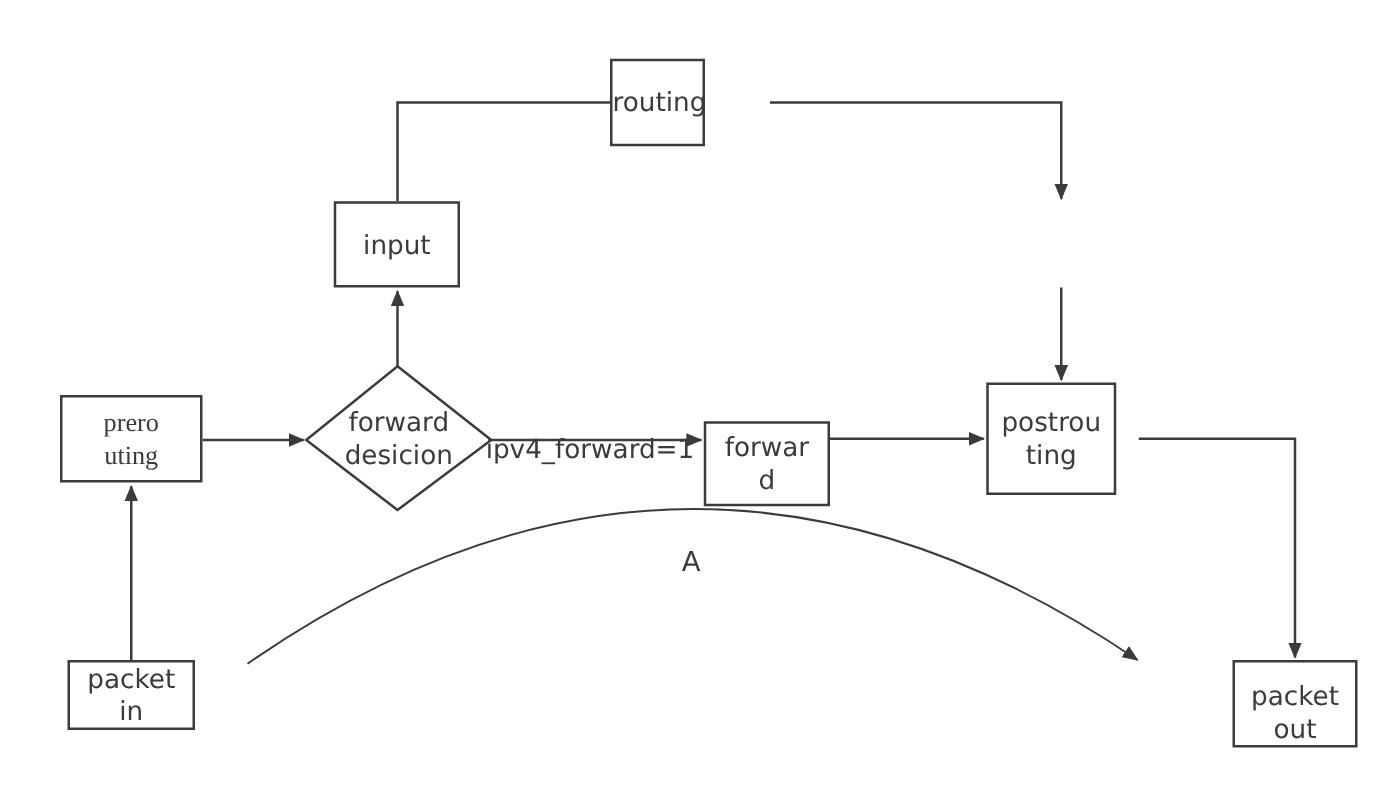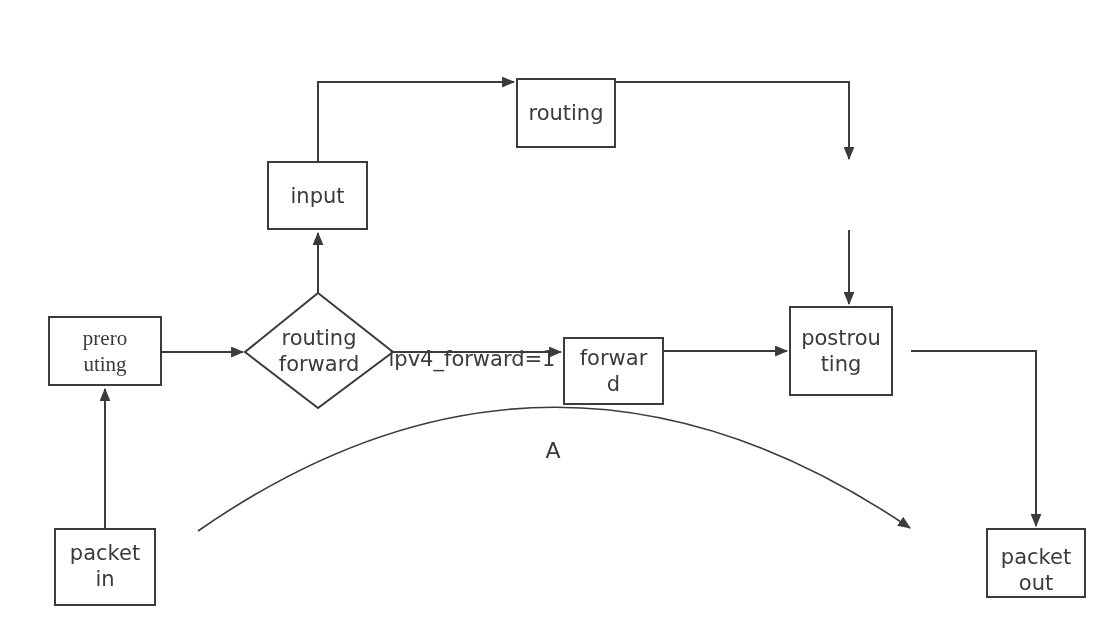--- a/index.html
+++ b/index.html
@@ -60,37 +60,37 @@
     <path class="wire" d="M616,82 L849,82 L849,159" marker-end="url(#arrow)"></path>
     <path class="wire" d="M849,230 L849,304" marker-end="url(#arrow)"></path>
     <path class="wire" d="M393,352 L561,352" marker-end="url(#arrow)"></path>
     <path class="wire" d="M664,351 L787,351" marker-end="url(#arrow)"></path>
     <path class="wire" d="M911,351 L1036,351 L1036,526" marker-end="url(#arrow)"></path>
     <path class="wire arc" d="M198,531 Q552,285 910,528" marker-end="url(#arrow)"></path>
 
     <polygon class="shape" points="318,293 393,352 318,408 245,352"></polygon>
   </svg>
 
-  <div class="node" style="left:54px; top:528px; width:102px; height:78px; padding:12px 8px;align-items:flex-end;">
+  <div class="node" style="left:54px; top:528px; width:102px; height:56px; padding:12px 8px;">
     <span>packet in</span>
   </div>
 
   <div class="node break" style="left:48px; top:316px; width:114px; height:70px; padding:0 28px;font-family:Liberation Serif, serif;">
     <span>prerouting</span>
   </div>
 
   <div class="label" style="left:267px; top:325px; width:104px; height:52px; white-space:normal;">
-    <span>routing forward</span>
+    <span>forward desicion</span>
   </div>
 
   <div class="node" style="left:267px; top:161px; width:101px; height:69px;align-items:center;">
     <span>input</span>
   </div>
 
-  <div class="node" style="left:516px; top:47px; width:100px; height:70px;margin-top:31px;">
+  <div class="node" style="left:488px; top:47px; width:76px; height:70px;">
     <span>routing</span>
   </div>
 
 
   <div class="node break" style="left:563px; top:316px; width:101px; height:68px; padding:0 11px;margin-top:21px;">
     <span>forward</span>
   </div>
 
   <div class="node break" style="left:789px; top:306px; width:104px; height:90px; padding:0 9px;">
     <span>postrouting</span>

